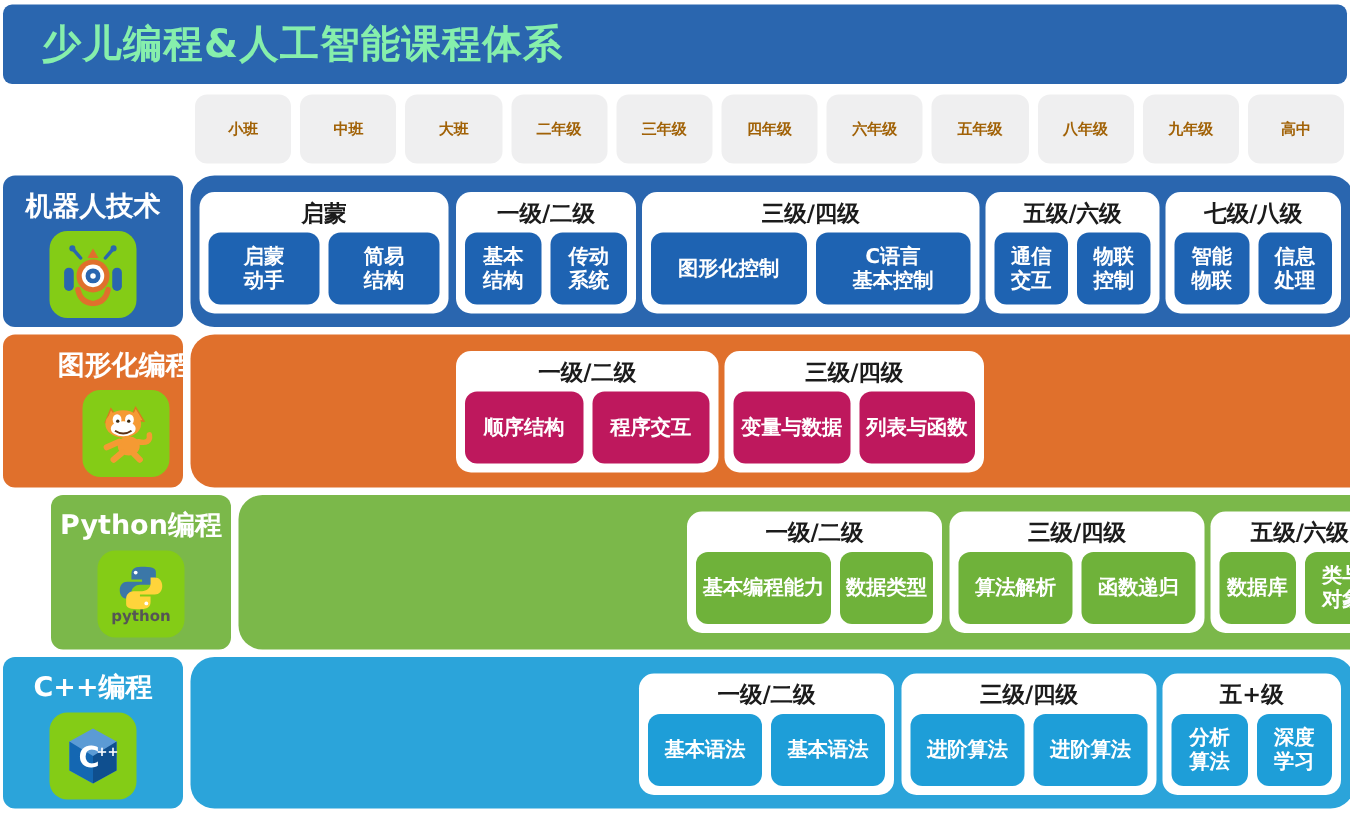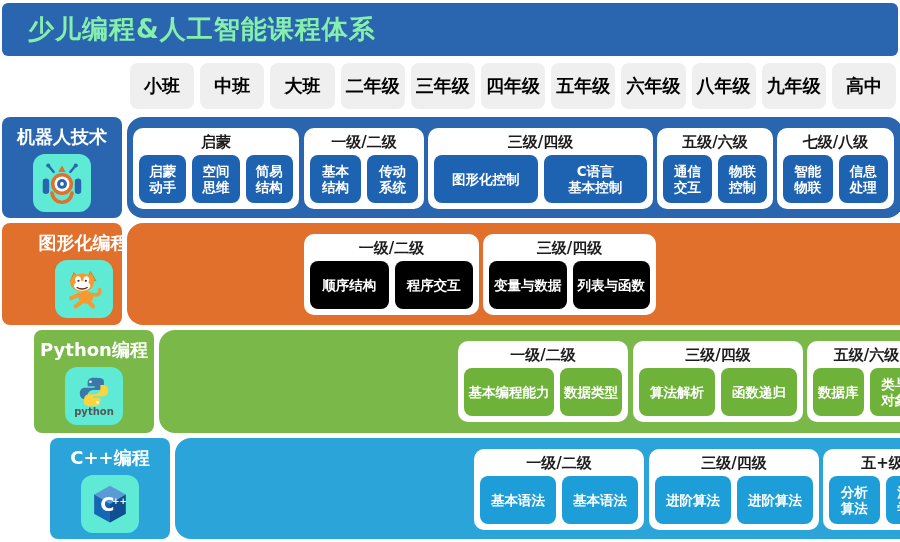--- a/index.html
+++ b/index.html
@@ -7,43 +7,43 @@
          font-family:"DejaVu Sans","Liberation Sans",sans-serif;}
 
   
   .header{position:absolute;left:2px;top:3px;width:896px;height:53px;background:#2A66AF;
           border-radius:6px;display:flex;align-items:center;}
   .header .title{color:#86efac;font-weight:bold;font-size:26px;padding-left:26px;letter-spacing:1px;}
 
   
   .grades{position:absolute;left:130px;top:63px;width:766px;height:46px;display:flex;gap:6px;}
   .grade{flex:1;background:#EFEFF0;border-radius:8px;display:flex;align-items:center;justify-content:center;
-         color:#000000;font-weight:bold;font-size:18px;}
+         color:#a16207;font-weight:bold;font-size:10px;}
 
   
   .row{position:absolute;left:0;width:900px;}
   .row1{top:117px;height:101px;}
   .row2{top:223px;height:102px;}
   .row3{top:330px;height:103px;margin-left:32px;}
   .row4{top:438px;height:101px;}
 
   .labelbox{position:absolute;left:2px;top:0;width:120px;height:100%;border-radius:8px;
             display:flex;flex-direction:column;align-items:center;padding-top:8px;box-sizing:border-box;}
   .labelbox .ltext{color:#fff;font-weight:bold;font-size:18px;white-space:nowrap;}
-  .iconsq{width:58px;height:58px;background:#5eead4;border-radius:12px;margin-top:5px;
+  .iconsq{width:58px;height:58px;background:#84cc16;border-radius:12px;margin-top:5px;
           display:flex;flex-direction:column;align-items:center;justify-content:center;}
   .iconsq svg{display:block;}
   .icon-caption{font-size:10px;color:#555;font-weight:bold;line-height:1;margin-top:-2px;}
 
   .band{position:absolute;left:127px;top:0;width:776px;height:100%;border-radius:16px;}
 
   .bg-blue{background:#2A66AF;}   .it-blue{background:#1E63B2;}
-  .bg-orange{background:#E0702C;padding-left:43px;} .it-orange{background:#000000;}
+  .bg-orange{background:#E0702C;padding-left:43px;} .it-orange{background:#be185d;}
   .bg-green{background:#7BB84A;}  .it-green{background:#6FB23A;}
-  .bg-cyan{background:#2BA4DA;margin-left:48px;}   .it-cyan{background:#1E9ED8;}
+  .bg-cyan{background:#2BA4DA;}   .it-cyan{background:#1E9ED8;}
 
   .group{position:absolute;top:11px;height:81px;background:#fff;border-radius:10px;box-sizing:border-box;}
   .gtitle{height:26px;line-height:28px;text-align:center;color:#1b1b1b;font-weight:bold;font-size:15px;}
   .gitems{position:absolute;left:6px;right:6px;top:27px;bottom:6px;display:flex;gap:6px;}
   .item{flex:1;border-radius:8px;display:flex;align-items:center;justify-content:center;text-align:center;
         color:#fff;font-weight:bold;font-size:13.5px;line-height:1.2;white-space:pre-line;}
   .item.grow{flex:1.45;}
 </style>
 </head>
 <body>
@@ -54,22 +54,22 @@
     <div class="title">少儿编程&amp;人工智能课程体系</div>
   </div>
 
   <div class="grades">
     <div class="grade">小班</div>
     <div class="grade">中班</div>
     <div class="grade">大班</div>
     <div class="grade">二年级</div>
     <div class="grade">三年级</div>
     <div class="grade">四年级</div>
+    <div class="grade">六年级</div>
     <div class="grade">五年级</div>
-    <div class="grade">六年级</div>
     <div class="grade">八年级</div>
     <div class="grade">九年级</div>
     <div class="grade">高中</div>
   </div>
 
   <div class="row row1">
     <div class="labelbox bg-blue">
       <div class="ltext">机器人技术</div>
       <div class="iconsq">
         <svg width="44" height="44" viewBox="0 0 48 48">
@@ -88,22 +88,20 @@
           <path d="M35,35 Q33,44 25,45" stroke="#E0702C" stroke-width="4" fill="none" stroke-linecap="round"></path>
         </svg>
       </div>
     </div>
     <div class="band bg-blue">
       <div class="group" style="left:6px;width:166px">
         <div class="gtitle">启蒙</div>
         <div class="gitems">
           <div class="item it-blue">启蒙
 动手</div>
-          <div class="item it-blue">空间
-思维</div>
           <div class="item it-blue">简易
 结构</div>
         </div>
       </div>
       <div class="group" style="left:177px;width:120px">
         <div class="gtitle">一级/二级</div>
         <div class="gitems">
           <div class="item it-blue">基本
 结构</div>
           <div class="item it-blue">传动

